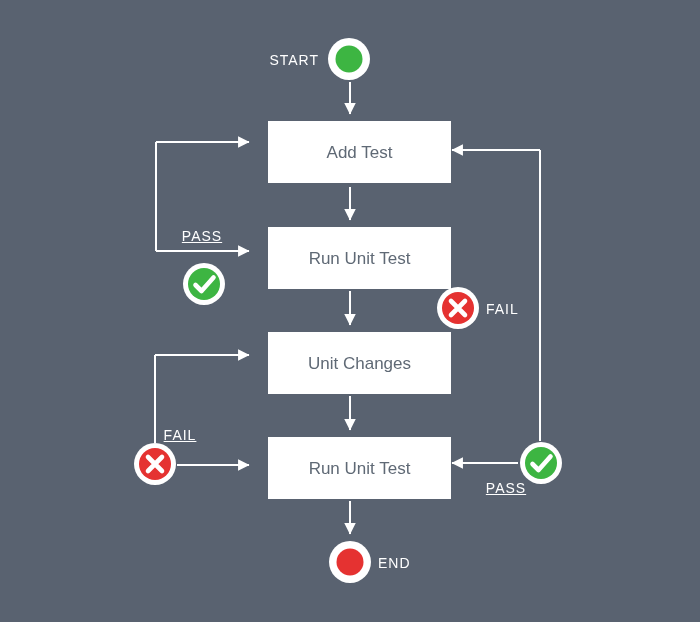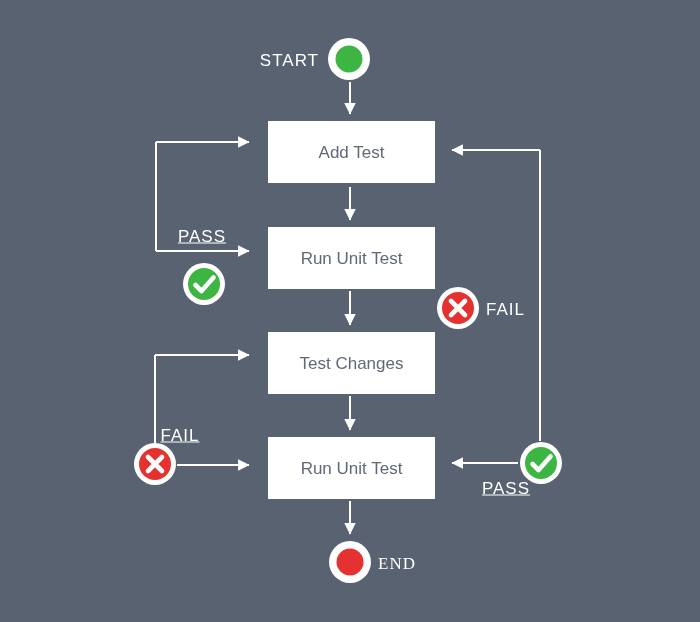--- a/index.html
+++ b/index.html
@@ -17,28 +17,28 @@
     background:var(--background);
     font-family:"Liberation Sans","DejaVu Sans",sans-serif;
   }
   .edges-svg{position:absolute;left:0;top:0;width:700px;height:622px;}
   .edge{stroke:var(--line);stroke-width:2;fill:none;}
   .fill-white{fill:#ffffff;}
   .fill-green{fill:var(--green);}
   .fill-red{fill:var(--red);}
   .mark{stroke:#ffffff;stroke-width:4.6;fill:none;stroke-linecap:round;stroke-linejoin:round;}
   .node{
-    position:absolute;left:268px;width:167px;height:62px;
+    position:absolute;left:268px;width:183px;height:62px;
     background:var(--box-fill);color:var(--box-text);
     display:flex;align-items:center;justify-content:center;
     font-size:17px;line-height:1;
   }
   .tag{
     position:absolute;color:var(--label-text);
-    font-size:17px;letter-spacing:1px;white-space:nowrap;line-height:1;
+    font-size:14px;letter-spacing:1px;white-space:nowrap;line-height:1;
   }
   .tag.center{transform:translate(-50%,-50%);text-decoration:underline;}
   .tag.right-anchor{transform:translate(-100%,-50%);}
   .tag.left-anchor{transform:translate(0,-50%);}
 </style>
 </head>
 <body>
 
 <div class="canvas">
 
@@ -97,22 +97,22 @@
     </g>
 
     <g>
       <circle class="fill-white" cx="350" cy="562" r="21"></circle>
       <circle class="fill-red" cx="350" cy="562" r="13.5"></circle>
     </g>
   </svg>
 
   <div class="node" style="top:121px;">Add Test</div>
   <div class="node" style="top:227px;">Run Unit Test</div>
-  <div class="node" style="top:332px;">Test Changes</div>
+  <div class="node" style="top:332px;">Unit Changes</div>
   <div class="node" style="top:437px;">Run Unit Test</div>
 
   <span class="tag right-anchor" style="left:319px;top:60px;">START</span>
   <span class="tag center" style="left:202px;top:236px;">PASS</span>
   <span class="tag left-anchor" style="left:486px;top:309px;">FAIL</span>
   <span class="tag center" style="left:180px;top:435px;">FAIL</span>
   <span class="tag center" style="left:506px;top:488px;">PASS</span>
-  <span class="tag left-anchor" style="left:378px;top:563px;font-family:Liberation Serif, serif;">END</span>
+  <span class="tag left-anchor" style="left:378px;top:563px;">END</span>
 </div>
 
 </body></html>

